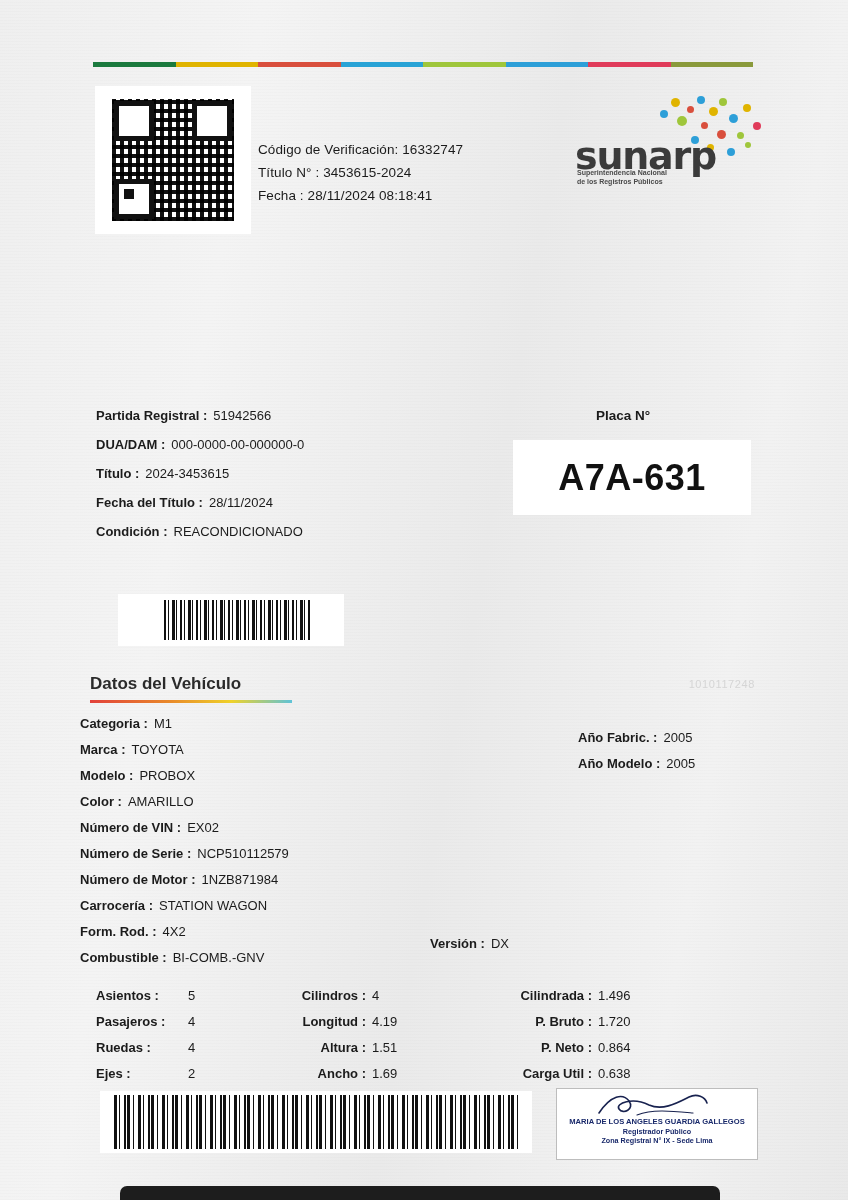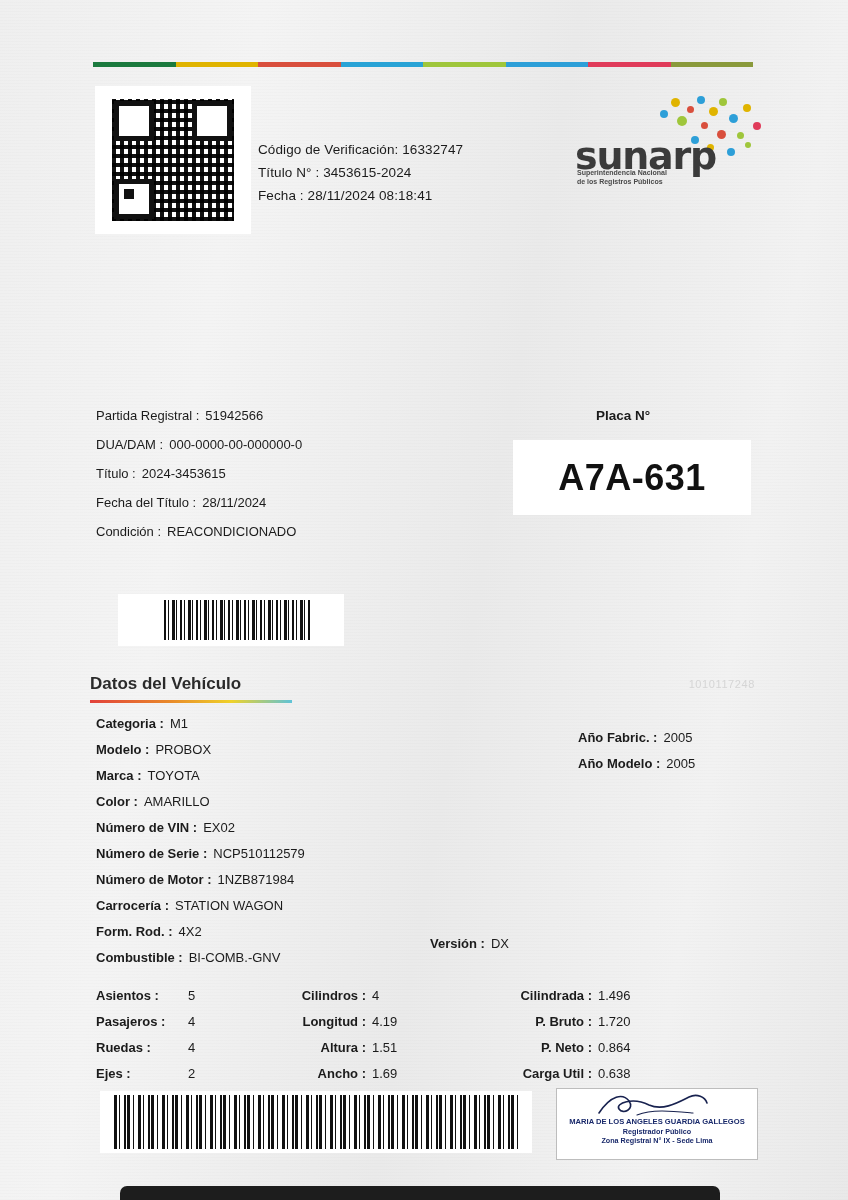--- a/index.html
+++ b/index.html
@@ -122,21 +122,21 @@
   .h-block { position: absolute; left: 86px; top: 262px; }
   .h1 { font-size: 17px; font-weight: bold; color: #232323; letter-spacing: .2px; }
   .h2 { font-size: 12.5px; font-weight: bold; color: #232323; margin-top: 3px; letter-spacing: .1px;}
   .h3 { font-size: 17.5px; font-weight: bold; color: #1d1d1d; margin-top: 8px; letter-spacing: .2px;}
   .h4 { font-size: 14.5px; color: #8d8d8d; margin-top: 6px; font-weight: 600; letter-spacing: .2px;}
   .h5 { font-size: 14.5px; color: #8d8d8d; margin-top: 4px; font-weight: 600; letter-spacing: .2px;}
 
   
   .reg { position: absolute; left: 96px; top: 408px; width: 430px; font-size: 13px; color: #1b1b1b; }
   .reg .row { margin-bottom: 14px; white-space: nowrap; }
-  .reg .lbl { font-weight: normal; }
+  .reg .lbl { font-weight: bold; }
   .reg .val { font-weight: normal; margin-left: 6px; }
 
   .placa-label {
     position: absolute;
     left: 596px; top: 408px;
     font-size: 13.5px; font-weight: bold; color: #1b1b1b;
   }
   .placa-box {
     position: absolute;
     left: 513px; top: 440px;
@@ -171,21 +171,21 @@
   }
   .dv-underline {
     position: absolute; left: 90px; top: 700px; width: 202px; height: 3px;
     background: linear-gradient(90deg, #e2413b 0%, #e98b2a 40%, #efd22a 70%, #5fc3d8 100%);
   }
   .watermark {
     position: absolute; right: 93px; top: 678px;
     font-size: 11px; color: #d5d5d5; letter-spacing: .6px;
   }
 
-  .veh { position: absolute; left: 96px; top: 716px; width: 470px; font-size: 13px; color: #1b1b1b; }
+  .veh { position: absolute; left: 80px; top: 716px; width: 470px; font-size: 13px; color: #1b1b1b; }
   .veh .row { margin-bottom: 11px; white-space: nowrap; }
   .veh .lbl { font-weight: bold; }
   .veh .val { margin-left: 6px; }
 
   .veh-right { position: absolute; left: 578px; top: 718px; font-size: 13px; color: #1b1b1b; margin-top: 12px; }
   .veh-right .row { margin-bottom: 11px; white-space: nowrap; }
   .veh-right .lbl { font-weight: bold; }
   .veh-right .val { margin-left: 6px; }
 
   .version { position: absolute; left: 430px; top: 936px; font-size: 13px; color: #1b1b1b; }
@@ -341,22 +341,22 @@
     <div class="barcode1">
       <div class="bars"></div>
     </div>
 
     <div class="dv-title">Datos del Vehículo</div>
     <div class="dv-underline"></div>
     <div class="watermark">1010117248</div>
 
     <div class="veh">
       <div class="row"><span class="lbl">Categoria :</span><span class="val">M1</span></div>
+      <div class="row"><span class="lbl">Marca :</span><span class="val">TOYOTA</span></div>
       <div class="row"><span class="lbl">Modelo :</span><span class="val">PROBOX</span></div>
-      <div class="row"><span class="lbl">Marca :</span><span class="val">TOYOTA</span></div>
       <div class="row"><span class="lbl">Color :</span><span class="val">AMARILLO</span></div>
       <div class="row"><span class="lbl">Número de VIN :</span><span class="val">EX02</span></div>
       <div class="row"><span class="lbl">Número de Serie :</span><span class="val">NCP510112579</span></div>
       <div class="row"><span class="lbl">Número de Motor :</span><span class="val">1NZB871984</span></div>
       <div class="row"><span class="lbl">Carrocería :</span><span class="val">STATION WAGON</span></div>
       <div class="row"><span class="lbl">Form. Rod. :</span><span class="val">4X2</span></div>
       <div class="row"><span class="lbl">Combustible :</span><span class="val">BI-COMB.-GNV</span></div>
     </div>
 
     <div class="veh-right">

